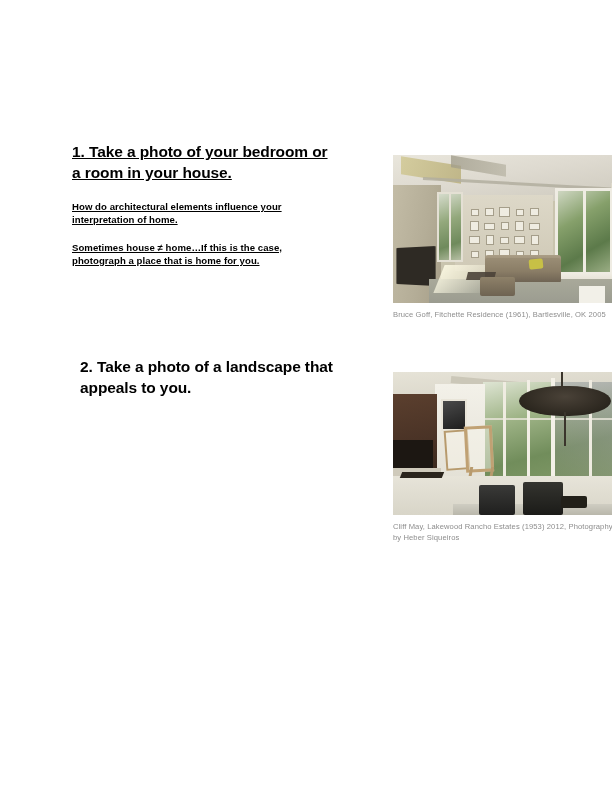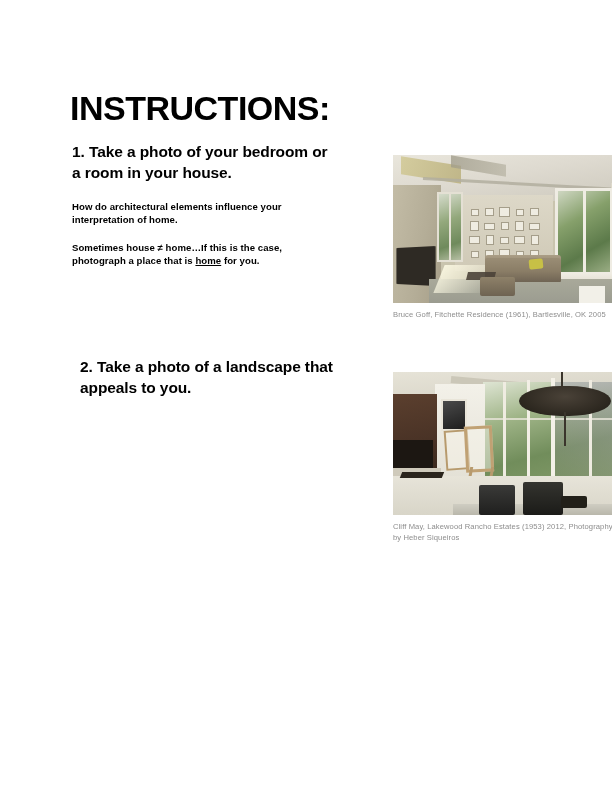--- a/index.html
+++ b/index.html
@@ -30,21 +30,21 @@
     top: 68px;
     font-size: 34px;
     font-weight: bold;
     letter-spacing: -0.5px;
     line-height: 1.05;
     color: #000;
     white-space: nowrap;
   }
 
   
-  .text-col-1 { position: absolute; left: 72px; top: 142px; width: 258px; }
+  .text-col-1 { position: absolute; left: 72px; top: 142px; width: 258px; text-decoration: underline; }
   .text-col-2 { position: absolute; left: 72px; top: 357px; width: 265px; }
 
   .task-heading {
     font-size: 15.5px;
     font-weight: bold;
     line-height: 1.33;
     letter-spacing: -0.1px;
     margin: 0 0 17px 0;
     color: #000;
   }
@@ -278,21 +278,20 @@
   }
   .p2-lamp-drop {
     position: absolute; left: 171px; top: 40px; width: 2px; height: 34px; background: #3a352c;
   }
 </style>
 </head>
 <body>
 
 <div class="page">
 
-  <h1 class="doc-title">INSTRUCTIONS:</h1>
 
   <div class="text-col-1">
     <div class="task-heading">1. Take a photo of your bedroom or a room in your house.</div>
     <div class="task-body">
       <p>How do architectural elements influence your interpretation of home.</p>
       <p><span>Sometimes house ≠ home…If this is the case, photograph a place that is </span><u>home</u><span> for you.</span></p>
     </div>
   </div>
 
   <div class="text-col-2">

